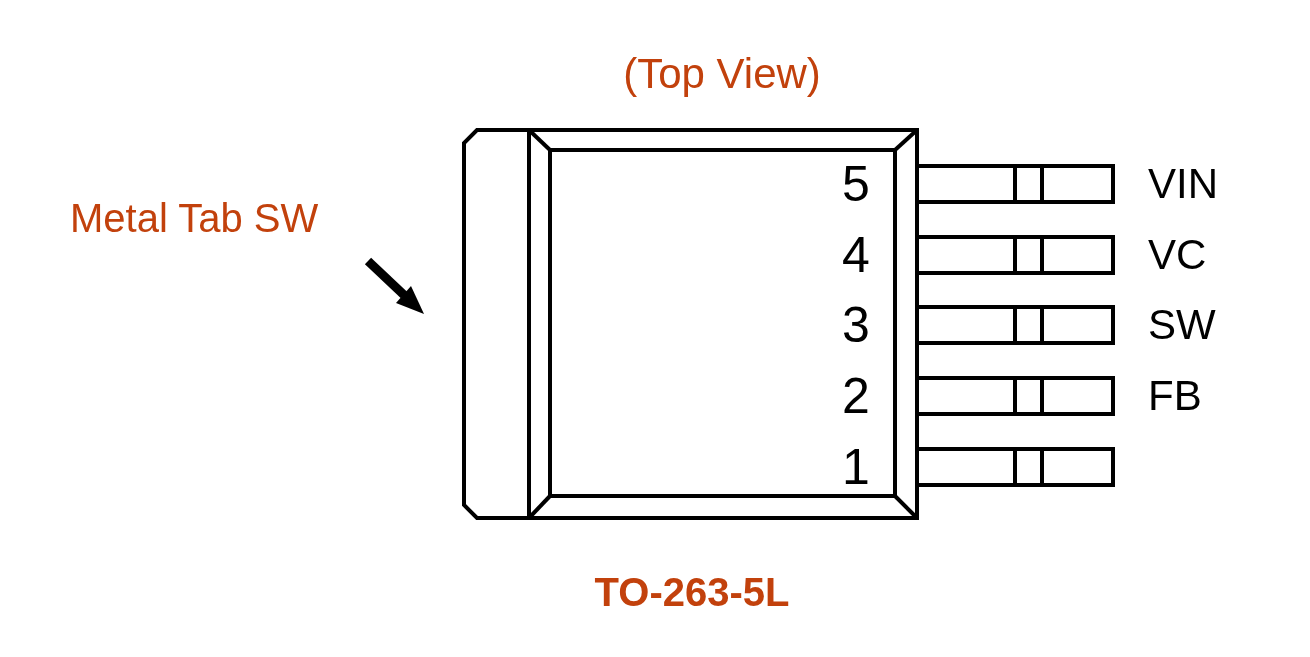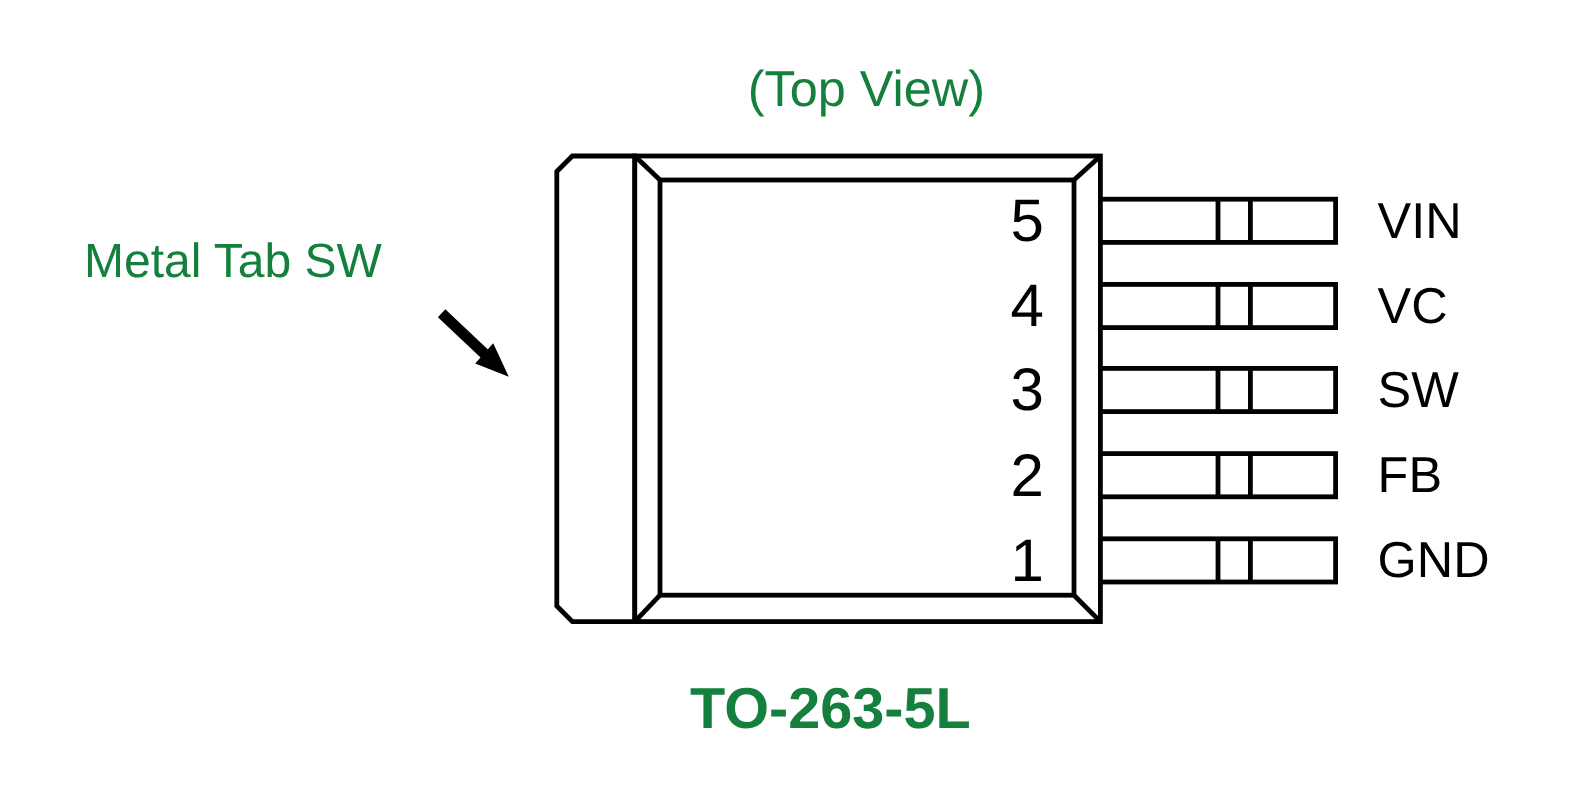--- a/index.html
+++ b/index.html
@@ -37,39 +37,39 @@
     fill: none;
   }
   .arrow-head {
     fill: #000000;
     stroke: none;
   }
   .label {
     position: absolute;
     white-space: nowrap;
     line-height: 1;
-    color: #15803d;
+    color: #c2410c;
   }
   .top-view-label {
     left: 722px;
     top: 74px;
     transform: translate(-50%, -50%);
     font-size: 42px;
   }
   .metal-tab-label {
     left: 70px;
     top: 218px;
     transform: translate(0, -50%);
     font-size: 40px;
   }
   .package-name-label {
     left: 692px;
     top: 592px;
     transform: translate(-50%, -50%);
-    font-size: 48px;
+    font-size: 40px;
     font-weight: 700;
   }
   .pin-num {
     position: absolute;
     left: 826px;
     width: 60px;
     text-align: center;
     line-height: 1;
     font-size: 50px;
     transform: translate(0, -50%);
@@ -151,15 +151,14 @@
   <div class="pin-num pn-1">5</div>
   <div class="pin-num pn-2">4</div>
   <div class="pin-num pn-3">3</div>
   <div class="pin-num pn-4">2</div>
   <div class="pin-num pn-5">1</div>
 
   <div class="pin-name pn-1">VIN</div>
   <div class="pin-name pn-2">VC</div>
   <div class="pin-name pn-3">SW</div>
   <div class="pin-name pn-4">FB</div>
-  <div class="pin-name pn-5">GND</div>
 
 </div>
 
 </body></html>

